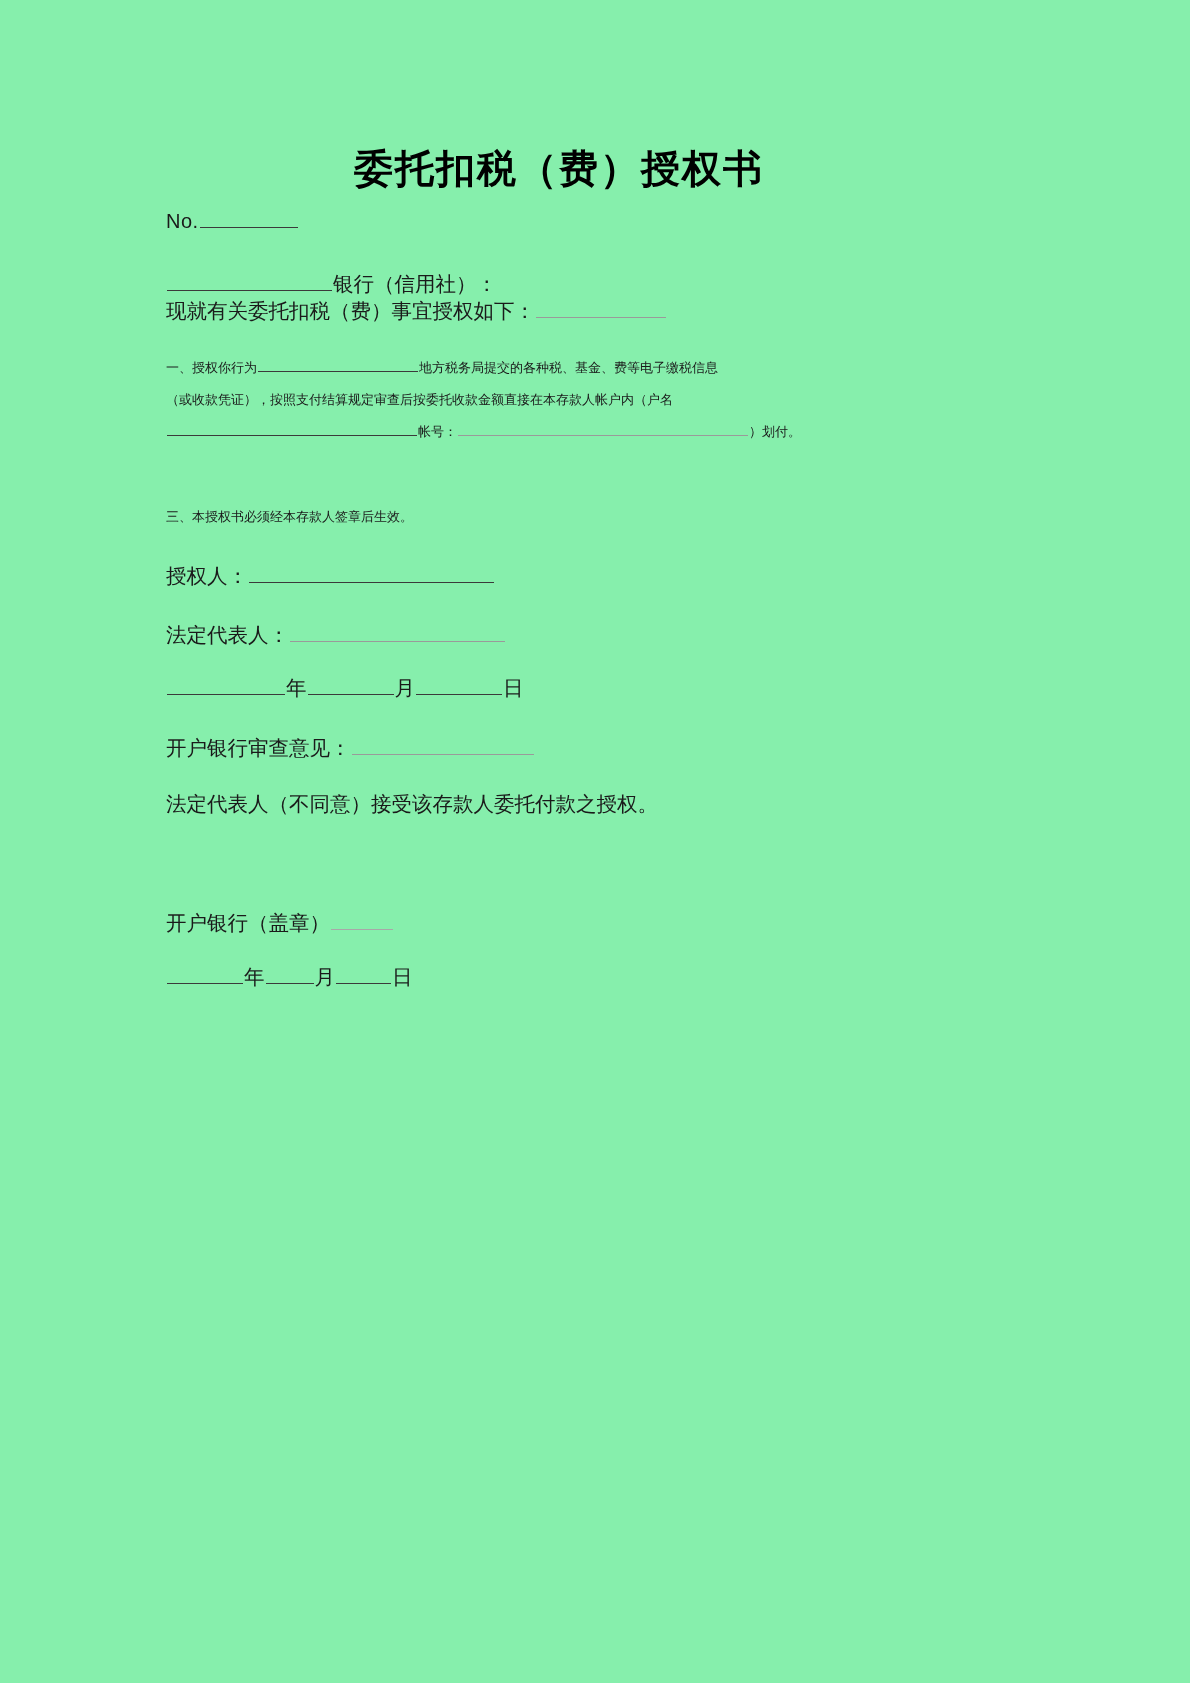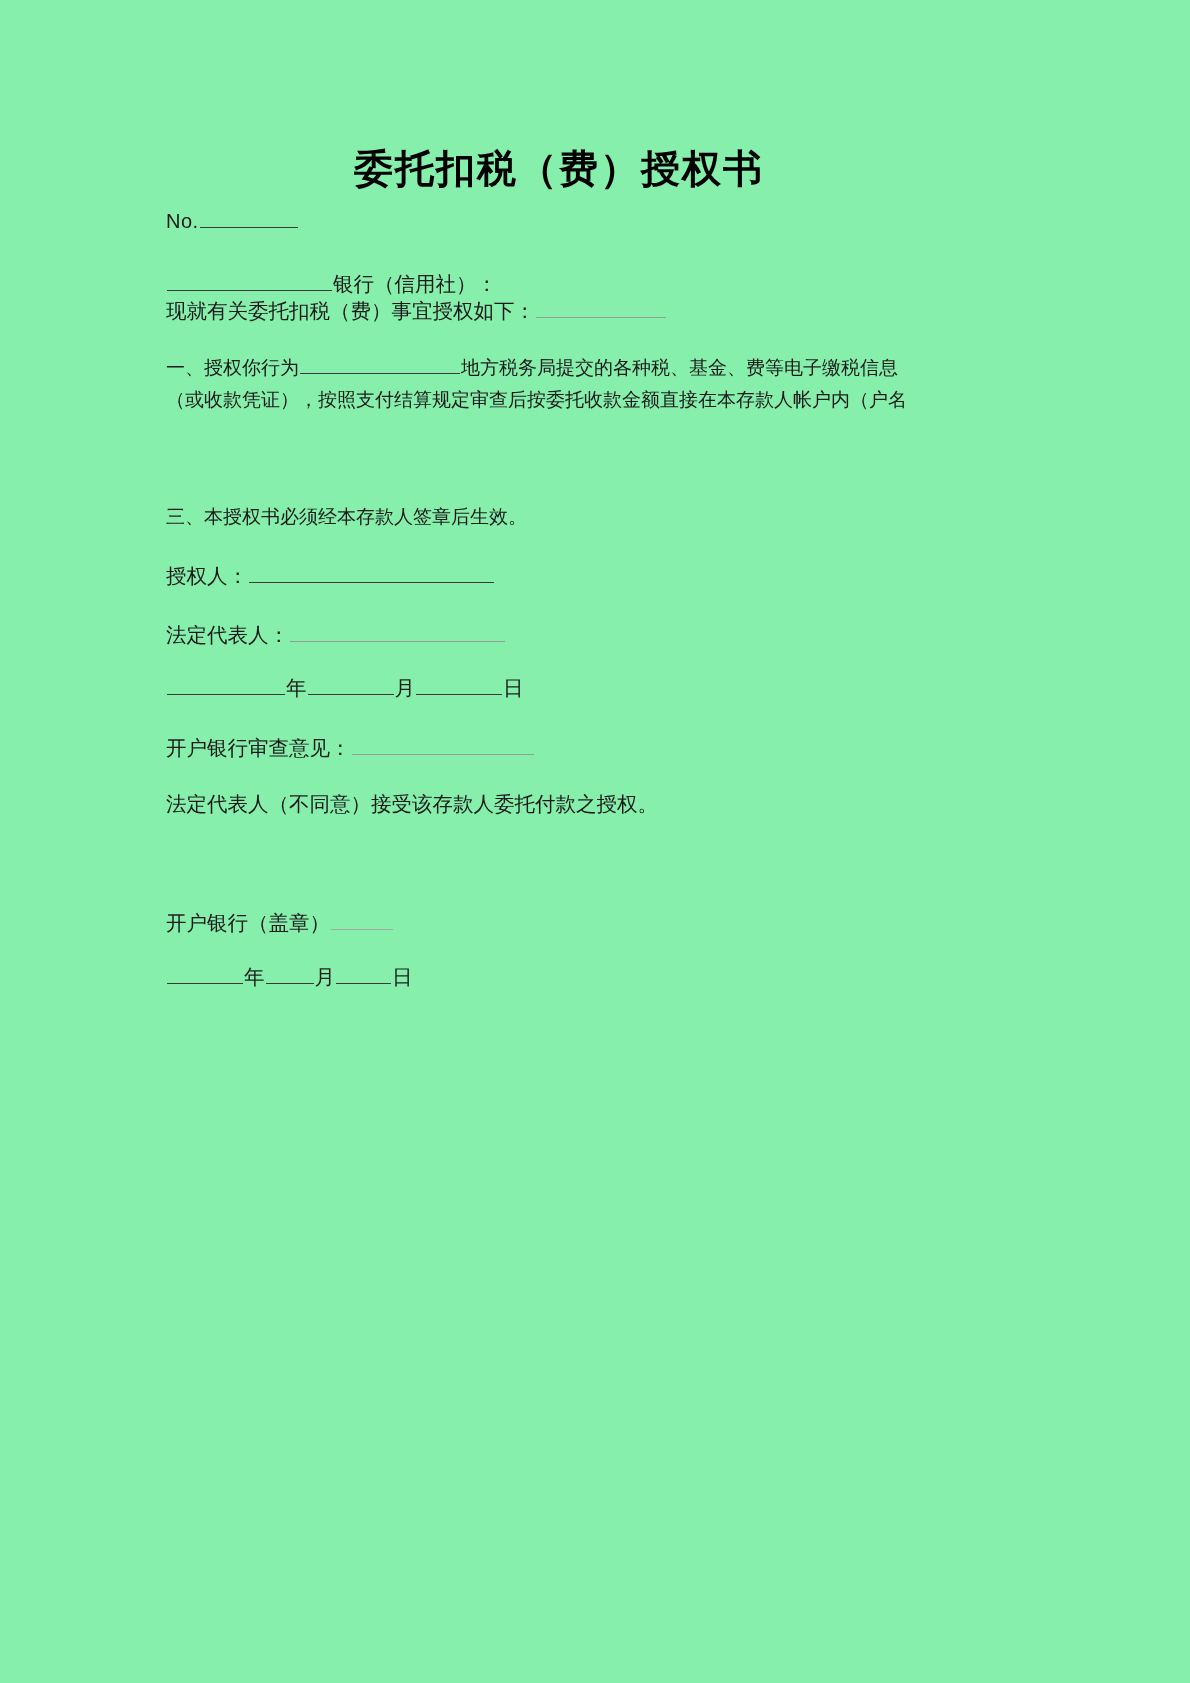--- a/index.html
+++ b/index.html
@@ -82,21 +82,21 @@
   .b-seal   { width: 62px; }
   .b-year2  { width: 76px; }
   .b-mon2   { width: 48px; }
   .b-day2   { width: 55px; }
 
   
   .para {
     position: absolute;
     left: 0;
     width: 786px;
-    font-size: 19px;
+    font-size: 13px;
     line-height: 32px;
     text-align: justify;
     text-justify: inter-character;
   }
   .para .ln { display: block; white-space: nowrap; }
 </style>
 </head>
 <body>
 
 <div class="page">
@@ -112,20 +112,21 @@
       <span class="blank b-bank"></span><span>银行（信用社）：</span>
     </div>
 
     <div class="row" style="top:296px;">
       <span>现就有关委托扣税（费）事宜授权如下：</span><span class="blank b-intro light"></span>
     </div>
 
     <div class="para" style="top:352px;">
       <span class="ln"><span>一、授权你行为</span><span class="blank b-agency"></span><span>地方税务局提交的各种税、基金、费等电子缴税信息</span></span>
       <span class="ln">（或收款凭证），按照支付结算规定审查后按委托收款金额直接在本存款人帐户内（户名</span>
+      <span class="ln"><span class="blank b-name"></span><span>帐号：</span><span class="blank b-acct light"></span><span>）划付。</span></span>
     </div>
 
     <div class="para" style="top:437px;">
     </div>
 
     <div class="para" style="top:501px;">
       <span class="ln">三、本授权书必须经本存款人签章后生效。</span>
     </div>
 
     <div class="row" style="top:561px;">

